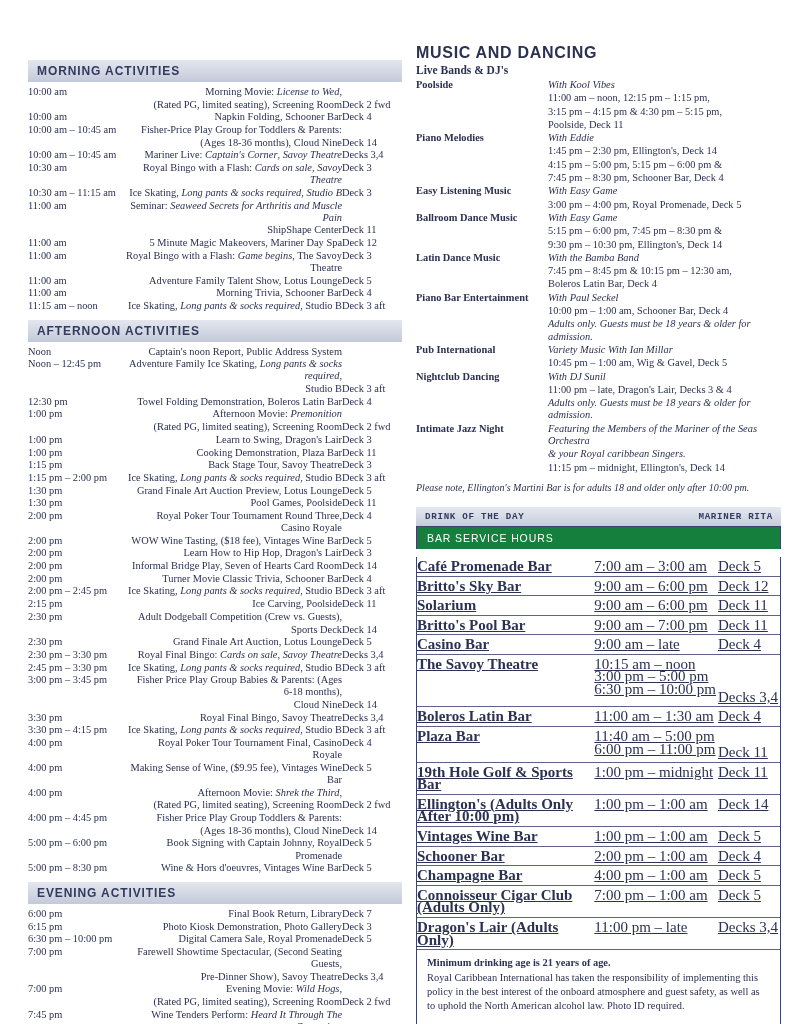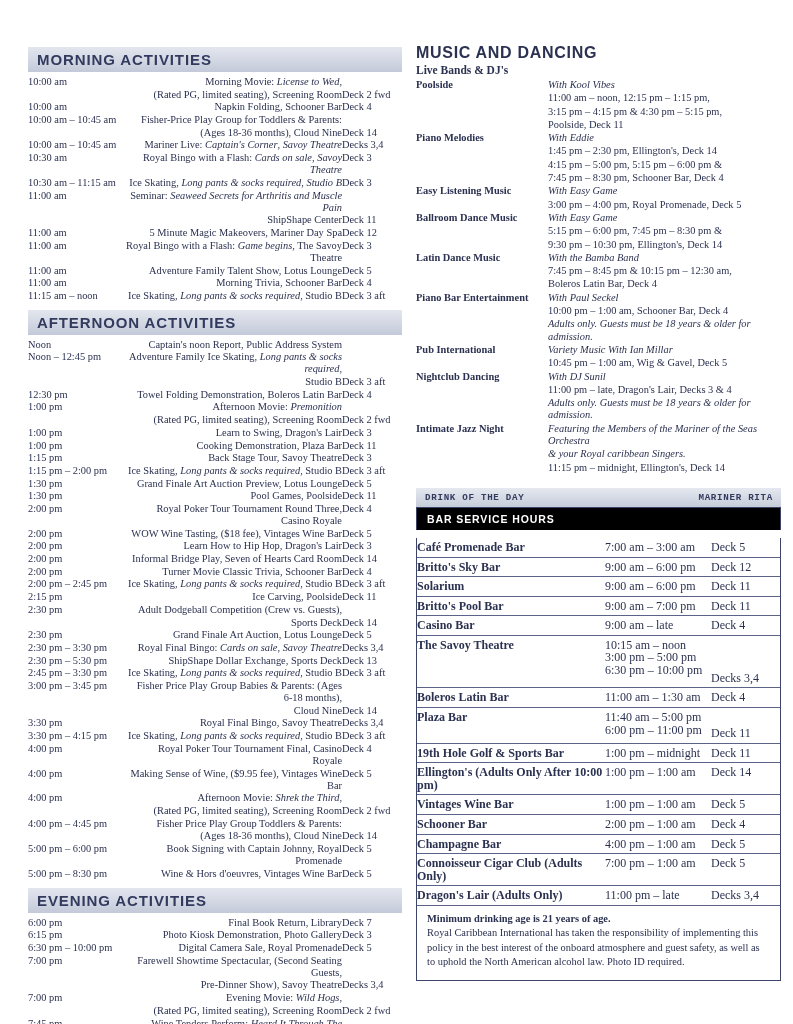--- a/index.html
+++ b/index.html
@@ -24,25 +24,25 @@
     gap: 14px;
   }
   .col-left { width: 374px; flex: 0 0 374px; }
   .col-right { width: 365px; flex: 0 0 365px; }
 
   
   .section-bar {
     background: linear-gradient(to bottom, #e3e6ee 0%, #d2d7e3 55%, #c3c9d9 100%);
     font-family: "Liberation Sans", sans-serif;
     font-weight: bold;
-    font-size: 15px;
+    font-size: 12px;
     letter-spacing: 0.9px;
     color: #323a5e;
     padding: 4px 0 4px 9px;
-    margin: 3px 0 4px 0;
+    margin: 16px 0 4px 0;
   }
   .section-bar.spaced { margin-top: 7px; }
 
   
   table.acts {
     width: 100%;
     border-collapse: collapse;
     font-size: 10.4px;
     line-height: 12.1px;
   }
@@ -97,34 +97,35 @@
     align-items: center;
   }
 
   
   .bar-box {
     margin-top: 8px;
     border: 1px solid #3c4468;
     border-top: none;
   }
   .bar-head {
-    background: #000000;
+    background: #15803d;
     color: #ffffff;
     font-family: "Liberation Sans", sans-serif;
-    font-weight: bold;
+    font-weight: normal;
     font-size: 10.5px;
     letter-spacing: 0.9px;
     padding: 5px 8px 5px 10px;
     border: 1px solid #3c4468;
     border-bottom: none;
   }
   table.bars {
     width: 100%;
     border-collapse: collapse;
-    font-size: 12px;
+    font-size: 15px;
+    text-decoration: underline;
   }
   table.bars tr { border-bottom: 1px solid #5b6488; }
   table.bars td {
     vertical-align: top;
     padding: 3px 2px 3px 0;
     line-height: 12.6px;
   }
   td.b-name { padding-left: 10px; font-weight: bold; width: 186px; }
   td.b-hours { width: 104px; }
   td.b-hours div { white-space: nowrap; }
@@ -337,25 +338,20 @@
               <td class="t-time">2:30 pm</td>
               <td class="t-desc">Grand Finale Art Auction, Lotus Lounge</td>
               <td class="t-deck">Deck 5</td>
             </tr>
             <tr>
               <td class="t-time">2:30 pm – 3:30 pm</td>
               <td class="t-desc">Royal Final Bingo: <i>Cards on sale</i>, <i>Savoy Theatre</i></td>
               <td class="t-deck">Decks 3,4</td>
             </tr>
             <tr>
-              <td class="t-time">2:30 pm – 5:30 pm</td>
-              <td class="t-desc">ShipShape Dollar Exchange, Sports Deck</td>
-              <td class="t-deck">Deck 13</td>
-            </tr>
-            <tr>
               <td class="t-time">2:45 pm – 3:30 pm</td>
               <td class="t-desc">Ice Skating, <i>Long pants &amp; socks required</i>, Studio B</td>
               <td class="t-deck">Deck 3 aft</td>
             </tr>
             <tr>
               <td class="t-time">3:00 pm – 3:45 pm</td>
               <td class="t-desc">Fisher Price Play Group Babies &amp; Parents: (Ages 6-18 months),</td>
               <td class="t-deck">&nbsp;</td>
             </tr>
             <tr>
@@ -575,20 +571,21 @@
             <td class="m-label">&nbsp;</td>
             <td class="m-det"><i>&amp; your Royal caribbean Singers.</i></td>
           </tr>
           <tr class="m-row-gap">
             <td class="m-label">&nbsp;</td>
             <td class="m-det">11:15 pm – midnight, Ellington's, Deck 14</td>
           </tr>
         </tbody>
     </table>
 
+    <div class="note-line">Please note, Ellington's Martini Bar is for adults 18 and older only after 10:00 pm.</div>
 
     <div class="drink-bar">
       <span>DRINK OF THE DAY</span>
       <span>MARINER RITA</span>
     </div>
 
     <div class="bar-head">BAR SERVICE HOURS</div>
     <div class="bar-box">
       <table class="bars">
         <tbody id="bars-body">

